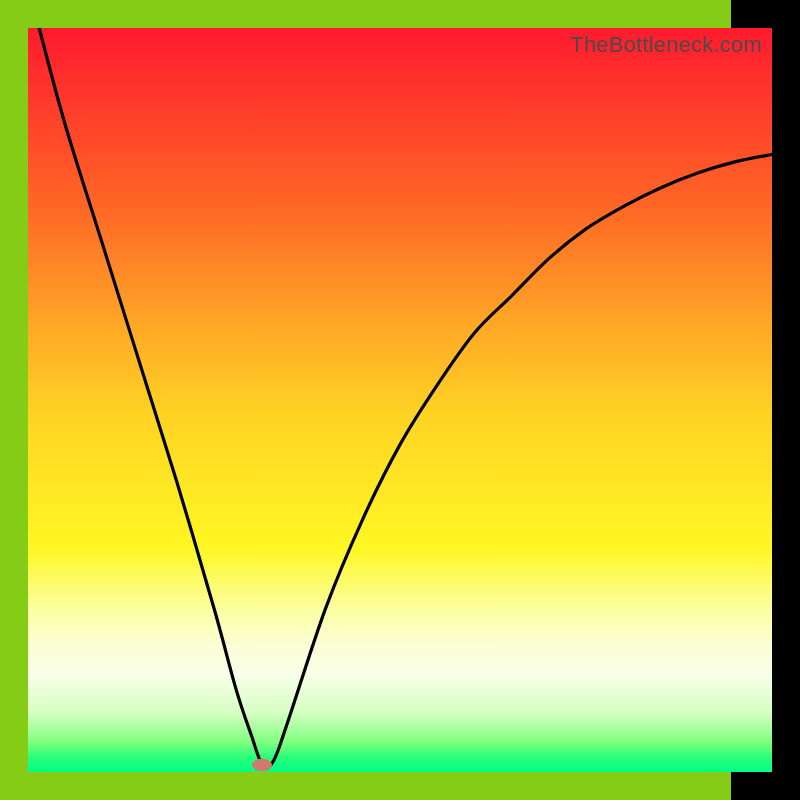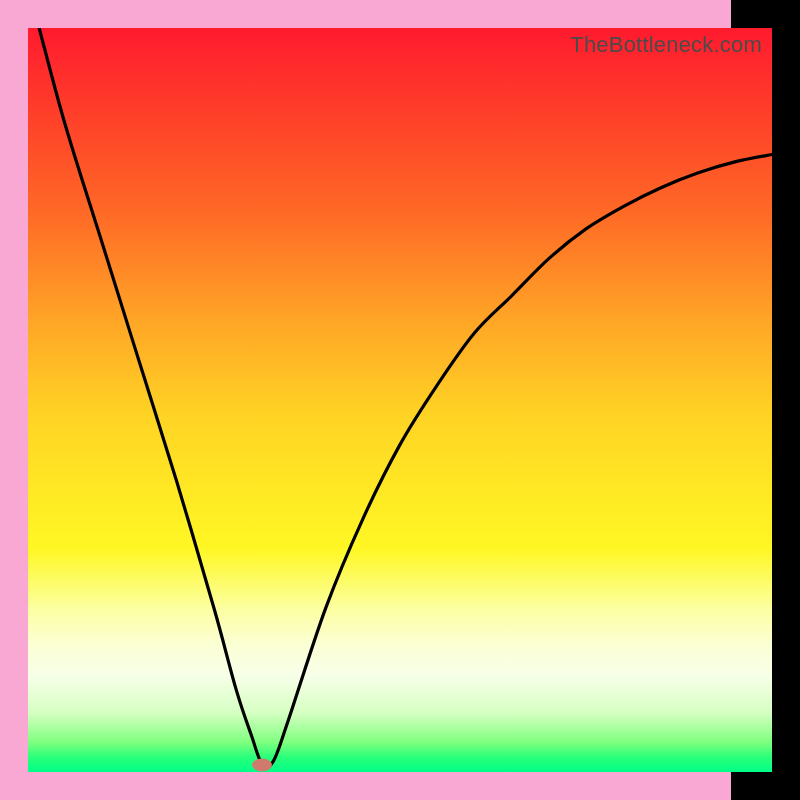--- a/index.html
+++ b/index.html
@@ -1,20 +1,20 @@
 <!DOCTYPE html>
 <html><head>
 <meta charset="utf-8">
 <style>
   * { margin: 0; padding: 0; box-sizing: border-box; }
   html, body { width: 800px; height: 800px; overflow: hidden; background: #000; }
   .frame {
     width: 731px;
     height: 800px;
-    background: #f9a8d4;
+    background: #84cc16;
     position: relative;
   }
   .plot {
     position: absolute;
     left: 28px;
     top: 28px;
     width: 744px;
     height: 744px;
     background: linear-gradient(to bottom,
       #ff1a2e 0%,

